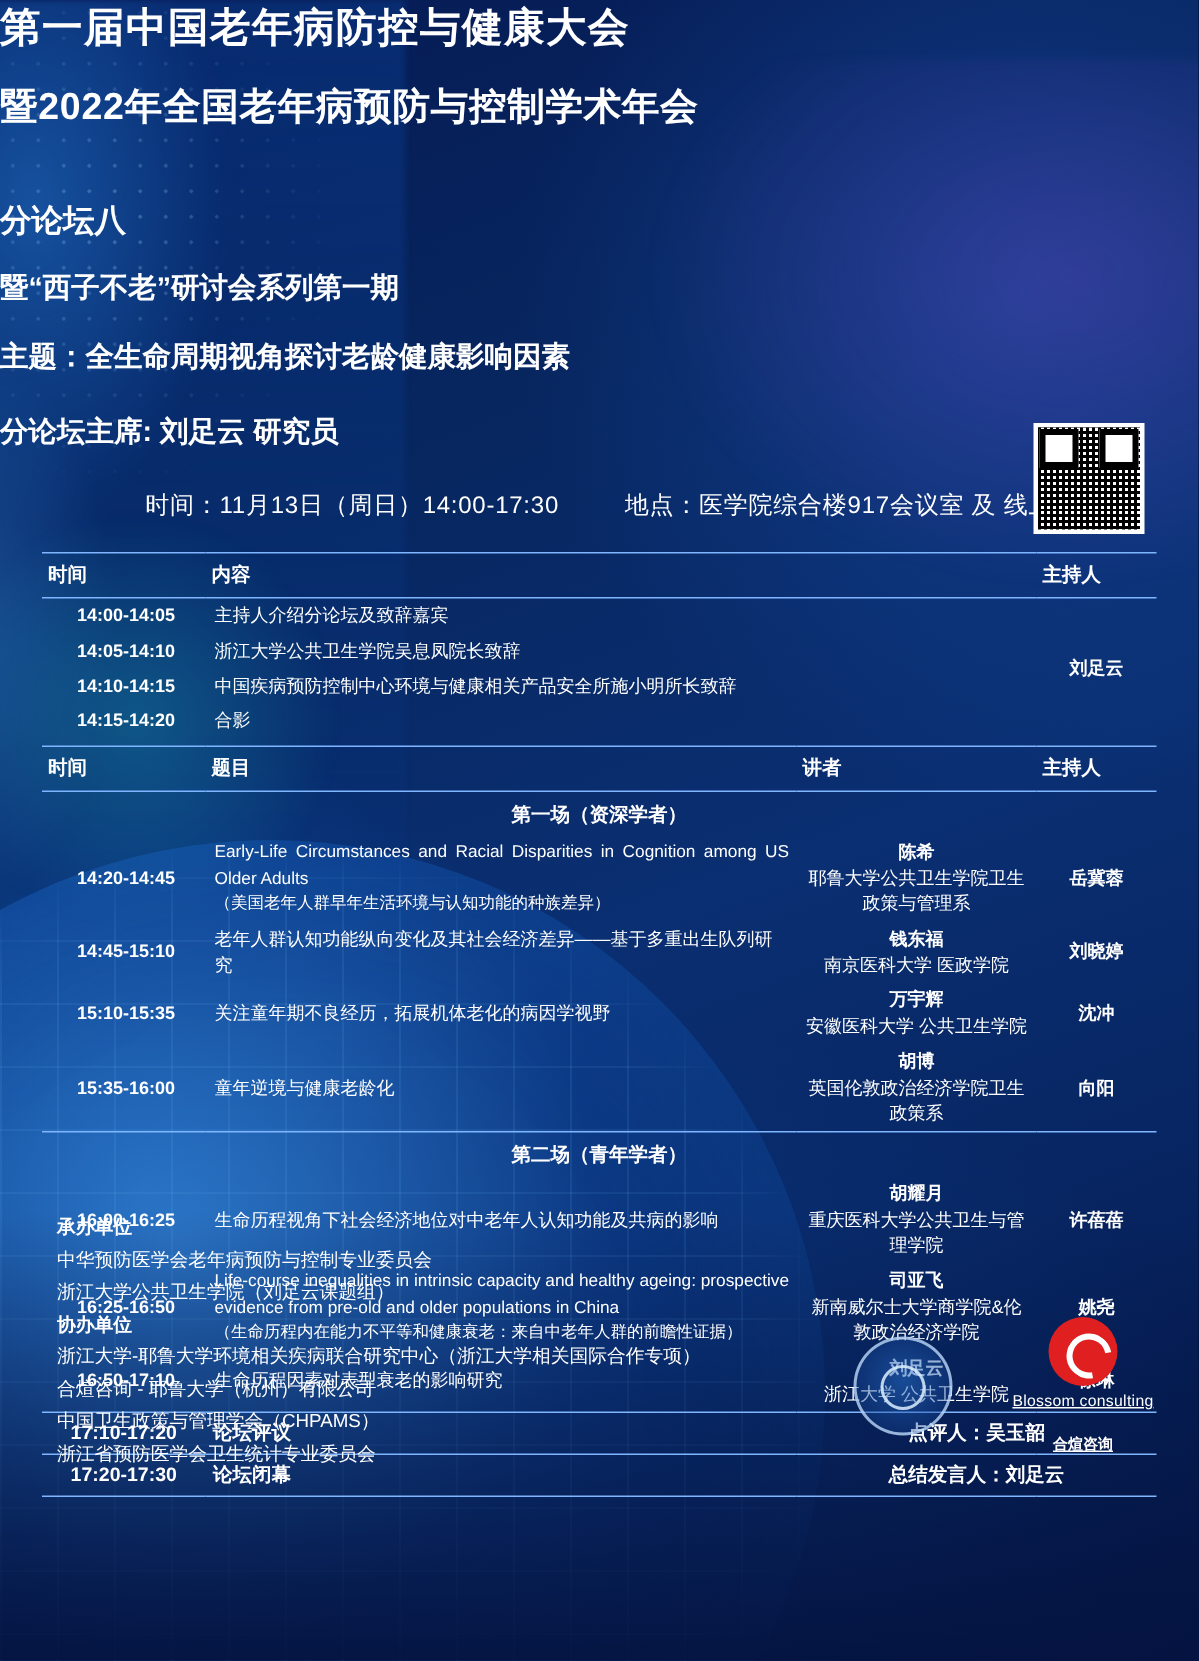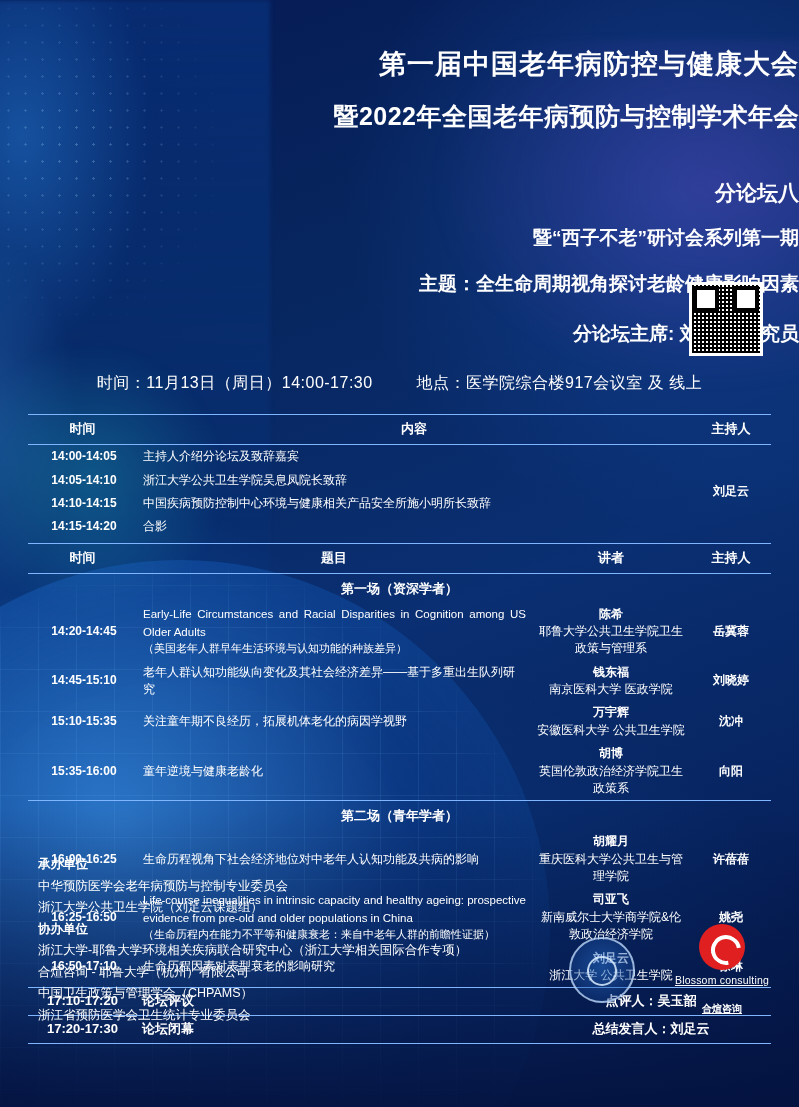--- a/index.html
+++ b/index.html
@@ -62,21 +62,21 @@
     filter:blur(4px);
   }
   .bottom-sheen{
     position:absolute;left:0;right:0;bottom:0;height:300px;
     background:linear-gradient(0deg, rgba(4,18,62,.92), rgba(4,18,62,0));
   }
 
   
   .page{position:relative;z-index:3;}
 
-  .titles{text-align:right;padding-top:46px;}
+  .titles{text-align:left;}
   .t1{font-size:27px;font-weight:bold;letter-spacing:1px;line-height:1.35;}
   .t2{font-size:25px;font-weight:bold;letter-spacing:.5px;margin-top:18px;}
   .t3{font-size:21px;font-weight:bold;margin-top:46px;}
   .t4{font-size:19px;font-weight:bold;margin-top:18px;}
   .t5{font-size:19px;font-weight:bold;margin-top:20px;}
   .t6{font-size:19px;font-weight:bold;margin-top:24px;}
 
   .meta{
     text-align:center;font-size:16px;font-weight:normal;margin-top:26px;
     letter-spacing:.5px;
@@ -99,21 +99,21 @@
   .qr-inner:before,.qr-inner:after{
     content:"";position:absolute;width:18px;height:18px;border:4px solid #000;background:#fff;
   }
   .qr-inner:before{left:1px;top:1px;}
   .qr-inner:after{right:1px;top:1px;}
 
   
   .table-wrap{margin:20px 28px 0 28px;}
   table{width:100%;border-collapse:collapse;font-size:12px;}
   .hdr td{
-    font-weight:bold;font-size:13px;padding:5px 4px;text-align:center;
+    font-weight:bold;font-size:13px;padding:5px 4px;text-align:left;
     border-top:1.5px solid #7fb6ff;border-bottom:1.5px solid #7fb6ff;
   }
   .rule-top{border-top:1.5px solid #7fb6ff;}
   td{padding:3px 5px;vertical-align:middle;line-height:1.45;}
   .c-time{width:96px;font-weight:bold;text-align:center;padding-left:8px;white-space:nowrap;}
   .c-body{text-align:left;padding-left:6px;margin-left:32px;}
   .c-speaker{width:150px;text-align:center;}
   .c-chair{width:70px;text-align:center;font-weight:bold;}
   .sec-title{text-align:center;font-weight:bold;font-size:13px;padding:6px 0 4px 0;}
   .en{font-size:11.5px;text-align:justify;line-height:1.5;}

